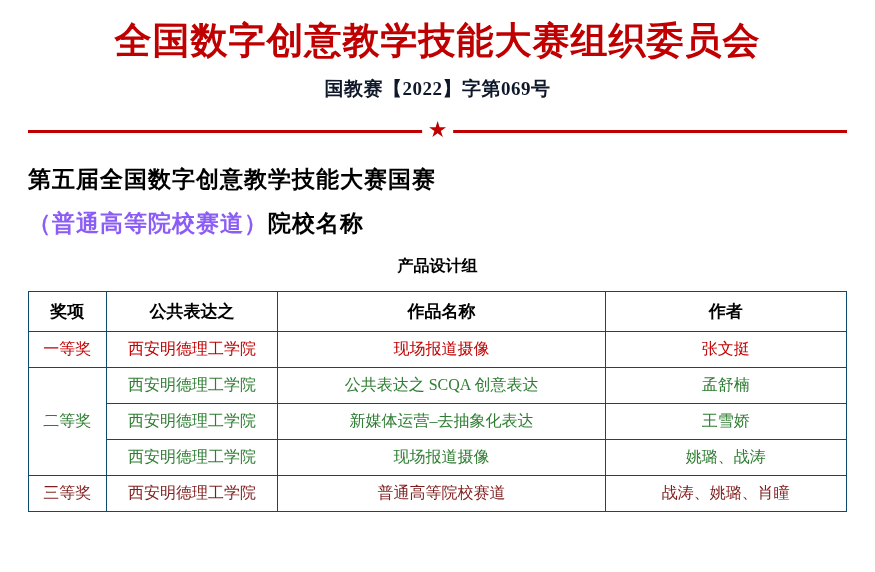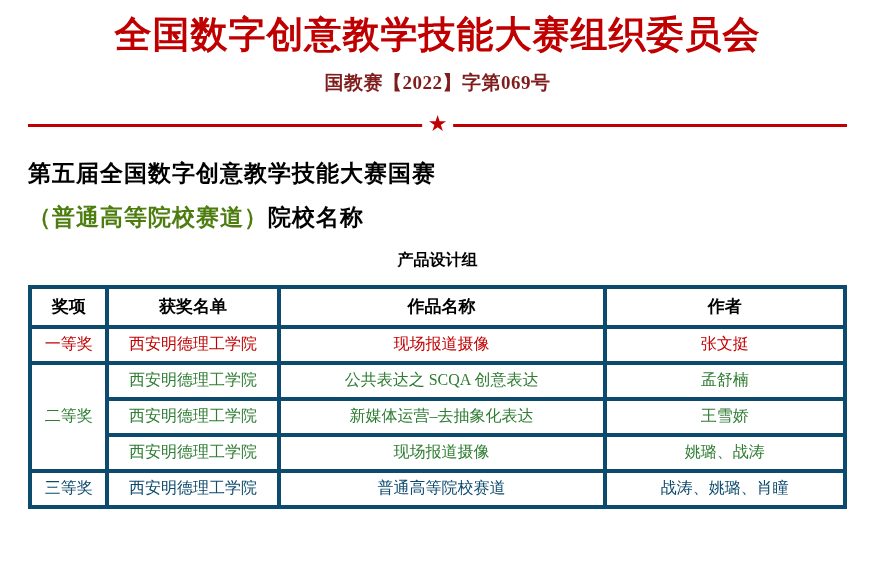--- a/index.html
+++ b/index.html
@@ -19,27 +19,27 @@
     position: relative;
     box-sizing: border-box;
     padding: 0 28px;
   }
   .org-title {
     text-align: center;
     color: #c00000;
     font-weight: bold;
     font-size: 37px;
     letter-spacing: 1px;
-    margin-top: 12px;
+    margin-top: 18px;
     line-height: 1.25;
     font-family: "Liberation Serif", "DejaVu Serif", serif;
   }
   .doc-number {
     text-align: center;
-    color: #7f1d1d;
+    color: #0f172a;
     font-weight: bold;
     font-size: 19px;
     margin-top: 12px;
     letter-spacing: 0.5px;
   }
   .red-rule {
     position: relative;
     margin-top: 20px;
     height: 18px;
   }
@@ -65,59 +65,59 @@
   .main-title {
     text-align: left;
     font-size: 23px;
     font-weight: bold;
     color: #000000;
     margin-top: 18px;
     line-height: 1.9;
     letter-spacing: 1px;
   }
   .main-title .red {
-    color: #4d7c0f;
+    color: #8b5cf6;
   }
   .group-label {
     text-align: center;
     font-size: 16px;
     font-weight: bold;
     color: #000000;
     margin-top: 10px;
     margin-bottom: 14px;
   }
   table.award-table {
     width: 100%;
     border-collapse: collapse;
     table-layout: fixed;
   }
   table.award-table th,
   table.award-table td {
-    border: 4px solid #0c4a6e;
+    border: 1px solid #0c4a6e;
     text-align: center;
     vertical-align: middle;
     font-size: 16px;
     height: 36px;
     padding: 2px 4px;
     box-sizing: border-box;
   }
   table.award-table th {
     font-weight: bold;
     color: #000000;
     font-size: 17px;
     height: 40px;
   }
   col.c-award { width: 9.5%; }
   col.c-school { width: 21%; }
   col.c-work { width: 40%; }
   col.c-author { width: 29.5%; }
 
   .row-first td { color: #c00000; font-size: 16.5px; height: 42px; margin-top: 8px; }
   .row-second td { color: #2e7d32; font-size: 15.5px; height: 34px; }
-  .row-third td { color: #0c4a6e; font-size: 17px; height: 42px; font-family: Liberation Mono, monospace; }
+  .row-third td { color: #7f1d1d; font-size: 17px; height: 42px; font-family: Liberation Mono, monospace; }
   .cell-award { font-size: 16px; }
 </style>
 </head>
 <body>
 
 <div class="page">
 
   <div class="org-title">全国数字创意教学技能大赛组织委员会</div>
 
   <div class="doc-number">国教赛【2022】字第069号</div>
@@ -139,21 +139,21 @@
   <table class="award-table">
     <colgroup>
       <col class="c-award">
       <col class="c-school">
       <col class="c-work">
       <col class="c-author">
     </colgroup>
     <thead>
       <tr>
         <th>奖项</th>
-        <th>获奖名单</th>
+        <th>公共表达之</th>
         <th>作品名称</th>
         <th>作者</th>
       </tr>
     </thead>
     <tbody>
       <tr class="row-first">
         <td class="cell-award">一等奖</td>
         <td>西安明德理工学院</td>
         <td>现场报道摄像</td>
         <td>张文挺</td>

